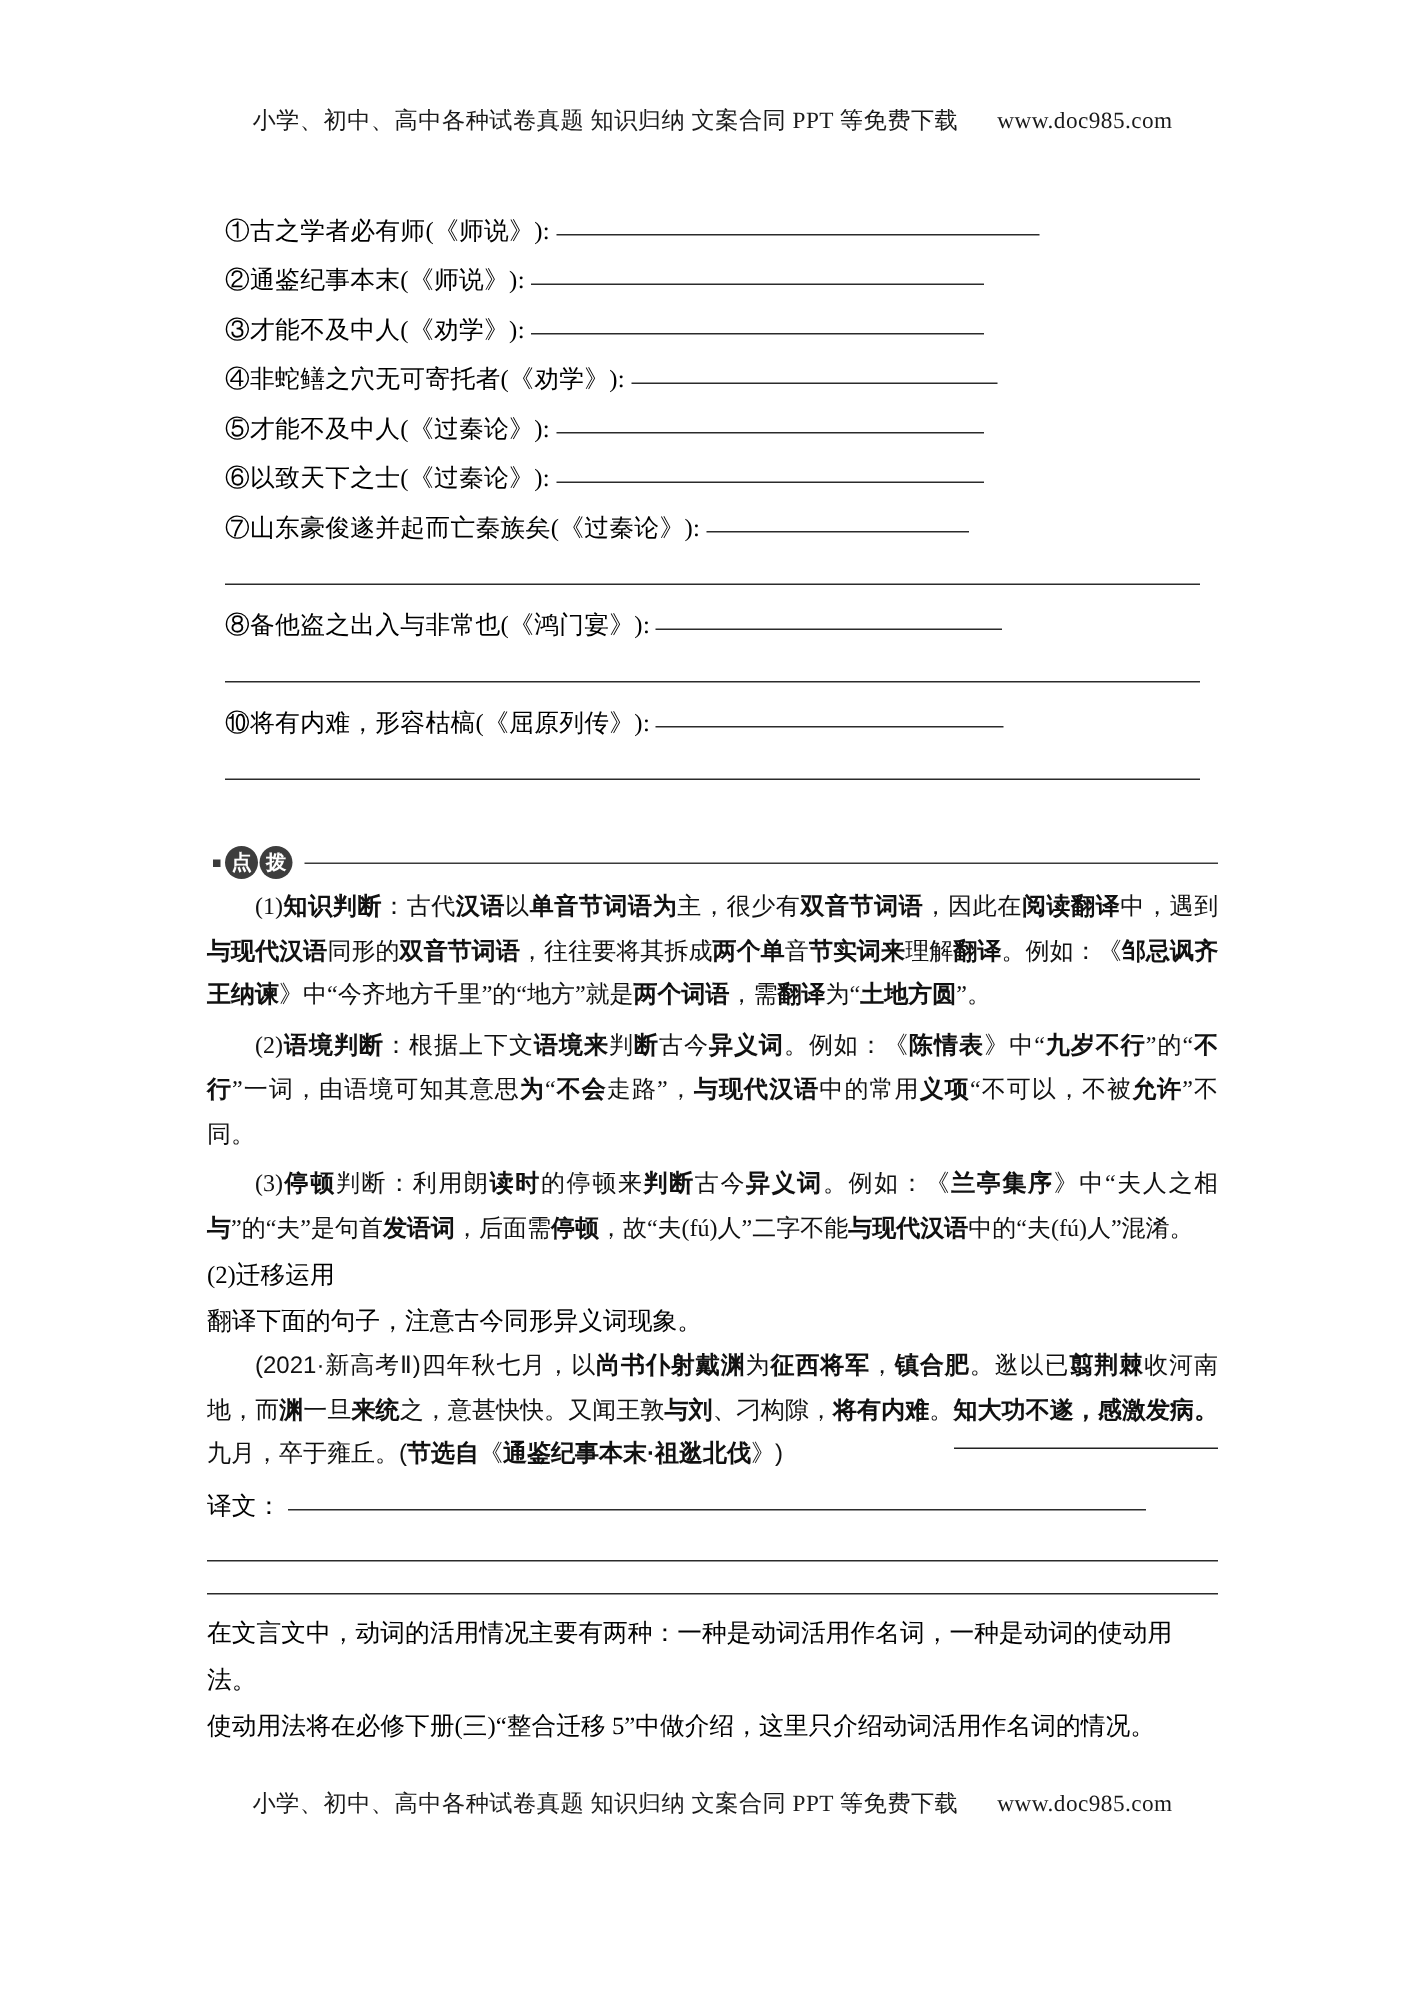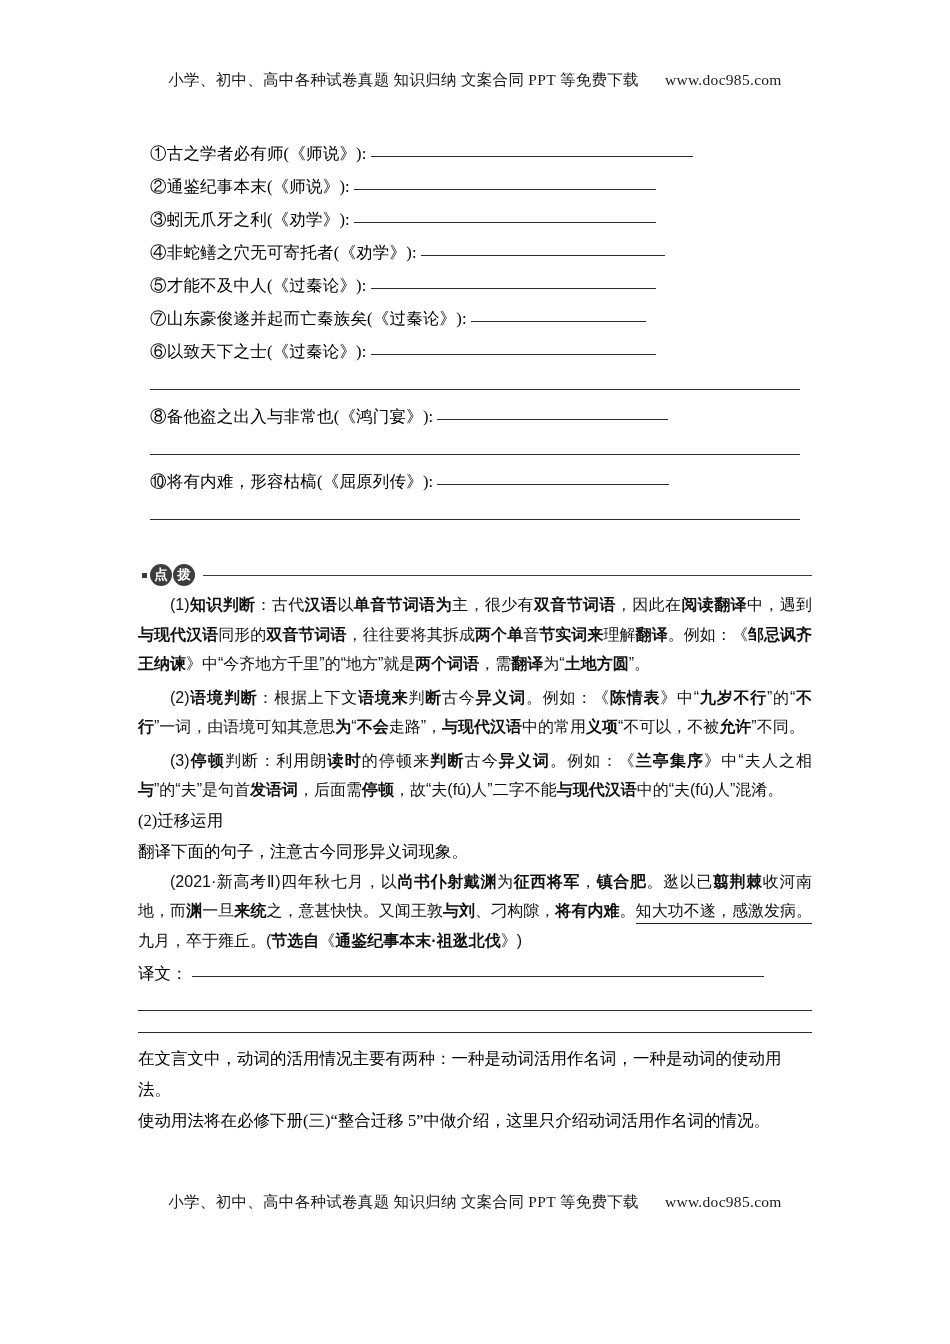--- a/index.html
+++ b/index.html
@@ -106,21 +106,21 @@
     margin-left: 7px;
   }
 
   
   .para {
     font-size: 16px;
     line-height: 29.5px;
     text-align: justify;
     margin-top: 4px;
     color: #111;
-    font-family: Liberation Sans, sans-serif;
+    font-family: Liberation Serif, serif;
   }
   .para.indent { text-indent: 2em; }
 
   
   .pser {
     font-size: 16.5px;
     line-height: 31px;
     color: #000;
     font-family: "Liberation Serif", serif;
   }
@@ -128,21 +128,22 @@
   .excerpt {
     font-size: 16px;
     line-height: 29.5px;
     text-align: justify;
     text-indent: 2em;
     font-family: "Liberation Sans", "DejaVu Sans", sans-serif;
     color: #111;
   }
   .uline {
     border-bottom: 1.1px solid #222;
-    padding-bottom: 4px;
+    padding-bottom: 16px;
+    font-weight: bold;
   }
 
   .yiwen-row {
     font-size: 16.5px;
     line-height: 31px;
     white-space: nowrap;
     margin-top: 3px;
   }
 
   .sec-title {
@@ -161,25 +162,25 @@
 
   <div class="runninghead" id="header-banner">
     <span>小学、初中、高中各种试卷真题  知识归纳  文案合同  PPT 等免费下载</span><span class="site">www.doc985.com</span>
   </div>
 
   <div class="content">
 
     <div class="ex-list" id="exercise-list">
         <div class="ex-item"><span class="txt">①</span><span class="txt">古之学者必有师(《师说》):</span><span class="blank" style="width: 322px;"></span></div>
         <div class="ex-item"><span class="txt">②</span><span class="txt">通鉴纪事本末(《师说》):</span><span class="blank" style="width: 302px;"></span></div>
-        <div class="ex-item"><span class="txt">③</span><span class="txt">蚓无爪牙之利(《劝学》):</span><span class="blank" style="width: 302px;"></span></div>
+        <div class="ex-item"><span class="txt">③</span><span class="txt">才能不及中人(《劝学》):</span><span class="blank" style="width: 302px;"></span></div>
         <div class="ex-item"><span class="txt">④</span><span class="txt">非蛇鳝之穴无可寄托者(《劝学》):</span><span class="blank" style="width: 244px;"></span></div>
         <div class="ex-item"><span class="txt">⑤</span><span class="txt">才能不及中人(《过秦论》):</span><span class="blank" style="width: 285px;"></span></div>
+        <div class="ex-item"><span class="txt">⑥</span><span class="txt">以致天下之士(《过秦论》):</span><span class="blank" style="width: 285px;"></span></div>
         <div class="ex-item"><span class="txt">⑦</span><span class="txt">山东豪俊遂并起而亡秦族矣(《过秦论》):</span><span class="blank" style="width: 175px;"></span></div>
-        <div class="ex-item"><span class="txt">⑥</span><span class="txt">以致天下之士(《过秦论》):</span><span class="blank" style="width: 285px;"></span></div>
         <div class="fullblank"></div>
         <div class="ex-item"><span class="txt">⑧</span><span class="txt">备他盗之出入与非常也(《鸿门宴》):</span><span class="blank" style="width: 231px;"></span></div>
         <div class="fullblank"></div>
         <div class="ex-item"><span class="txt">⑩</span><span class="txt">将有内难，形容枯槁(《屈原列传》):</span><span class="blank" style="width: 232px;"></span></div>
         <div class="fullblank"></div>
       </div>
 
     <div class="dianbo-wrap">
       <span class="sq-bullet"></span>
       <span class="badge">点</span>

